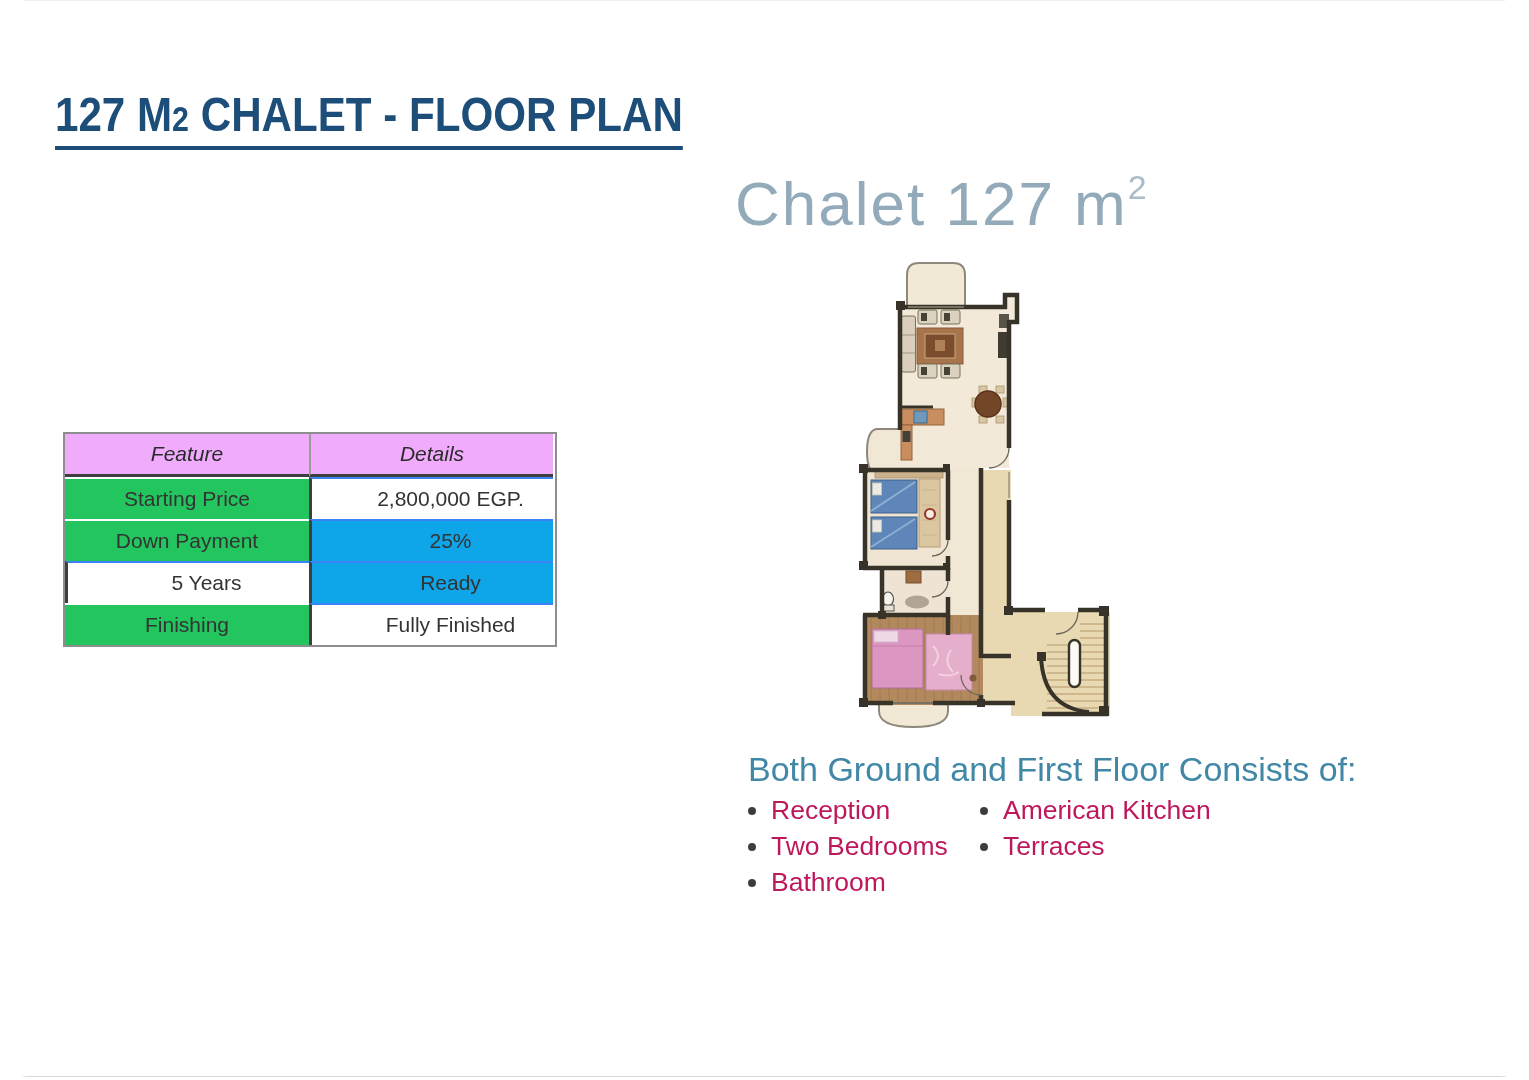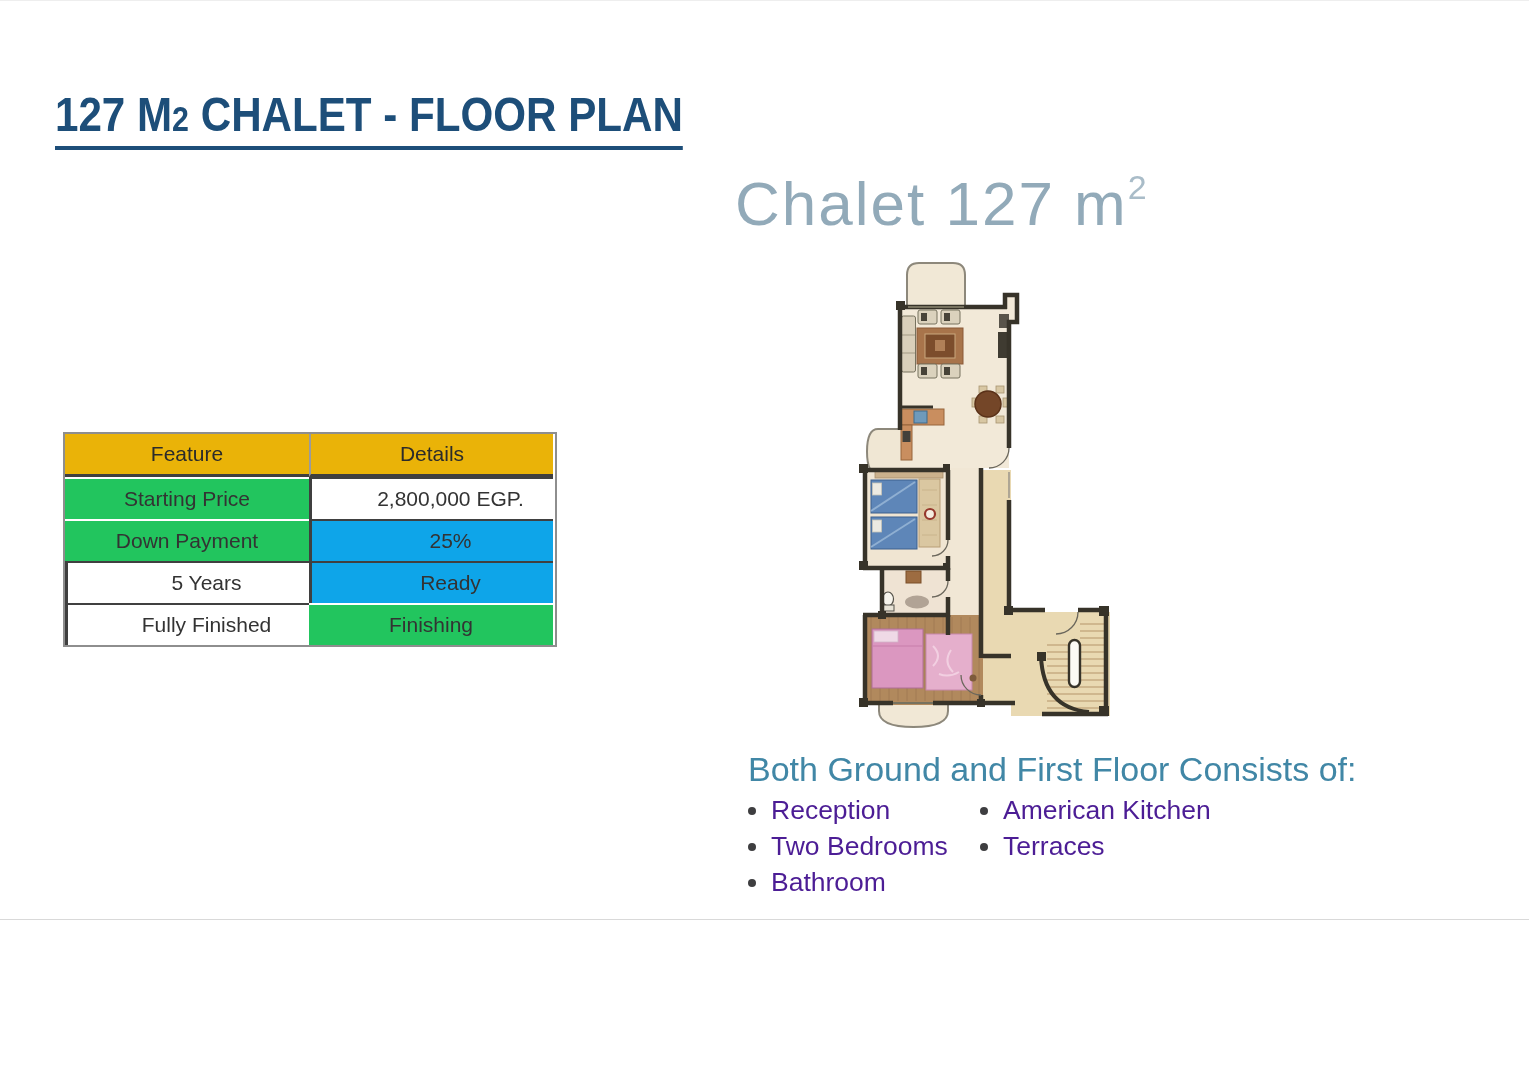--- a/index.html
+++ b/index.html
@@ -1,50 +1,50 @@
 <!DOCTYPE html>
 <html><head>
 <meta charset="utf-8">
 <style>
   html,body{margin:0;padding:0;background:#fff;}
   body{font-family:"Liberation Sans", sans-serif;}
-  .slide{position:relative;width:1529px;height:920px;background:#ffffff;overflow:hidden;}
+  .slide{position:relative;width:1529px;height:1077px;background:#ffffff;overflow:hidden;border-radius:29px;}
   .edge-top{position:absolute;left:0;top:0;width:100%;height:1px;background:#eeeeee;}
   .edge-bottom{position:absolute;left:0;bottom:0;width:100%;height:1px;background:#d9d9d9;}
 
   
   .title-wrap{position:absolute;left:55px;top:86px;}
   .title-inner{display:inline-block;font-weight:bold;font-size:49px;color:#1D4E79;
     transform:scaleX(.86);transform-origin:0 50%;border-bottom:4px solid #1D4E79;
     padding-bottom:4px;white-space:nowrap;}
   .title-sub{font-size:0.72em;}
 
   
   .chalet-heading{position:absolute;left:735px;top:168px;width:460px;text-align:left;
     font-size:62px;color:#92AAB9;letter-spacing:2px;font-weight:400;white-space:nowrap;}
   .chalet-heading .sup{font-size:34px;vertical-align:26px;color:#A9BCC8;}
 
   
   .spec-table{position:absolute;left:63px;top:432px;width:490px;border:2px solid #8E8E8E;
     display:grid;grid-template-columns:244px 244px;font-size:21px;color:#333;}
   .spec-table .cell{height:40px;line-height:40px;text-align:center;overflow:hidden;}
-  .hcell{background:#eab308;color:#2B2B2B;border-bottom:3px solid #3F3F3F;}
+  .hcell{background:#f0abfc;color:#2B2B2B;border-bottom:3px solid #3F3F3F;font-style:italic;}
   .hcell.right{border-left:2px solid #9B9B9B;}
   .lcell{background:#22c55e;border-top:2px solid #FFFFFF;}
-  .rcell{background:#FFFFFF;border-left:3px solid #3F3F3F;border-top:2px solid #404040;padding-left:36px;}
+  .rcell{background:#FFFFFF;border-left:3px solid #3F3F3F;border-top:2px solid #3b82f6;padding-left:36px;}
   .rcell.alt{background:#0ea5e9;}
 
   
   .consists-heading{position:absolute;left:748px;top:750px;font-size:34px;color:#4187A6;white-space:nowrap;}
   .bullets{position:absolute;left:748px;top:797px;width:480px;}
   .bullet-col{position:absolute;top:0;}
   .bullet-col.c1{left:0;width:240px;}
   .bullet-col.c2{left:232px;width:240px;}
   .bullet-item{display:flex;align-items:center;height:27px;margin-bottom:9px;
-    font-size:26.5px;color:#4c1d95;white-space:nowrap;}
+    font-size:26.5px;color:#be185d;white-space:nowrap;}
   .dot{width:8px;height:8px;border-radius:50%;background:#3E3E40;margin-right:15px;flex:0 0 auto;}
 
   .plan-wrap{position:absolute;left:855px;top:250px;width:258px;height:488px;}
 </style>
 </head>
 <body>
 
 <div class="slide">
   <div class="edge-top"></div>
   <div class="edge-bottom"></div>
@@ -62,22 +62,22 @@
     <div class="cell lcell">Starting Price</div>
     <div class="cell rcell">2,800,000 EGP.</div>
 
     <div class="cell lcell">Down Payment</div>
     <div class="cell rcell alt">25%</div>
 
     <div class="cell rcell">5 Years</div>
 
     <div class="cell rcell alt">Ready</div>
 
+    <div class="cell lcell">Finishing</div>
     <div class="cell rcell">Fully Finished</div>
-    <div class="cell lcell">Finishing</div>
   </div>
 
   <div class="plan-wrap">
     <svg width="258" height="488" viewBox="0 0 258 488" xmlns="http://www.w3.org/2000/svg">
 
       <g>
         <path d="M52,56 V25 Q52,13 64,13 H98 Q110,13 110,25 V56 Z" fill="#F1E8D6" stroke="#8D887B" stroke-width="2"></path>
       </g>
       <g>
         <path d="M24,454 V461 Q24,477 58.5,477 Q93,477 93,461 V454 Z" fill="#F1E8D6" stroke="#8D887B" stroke-width="2"></path>

